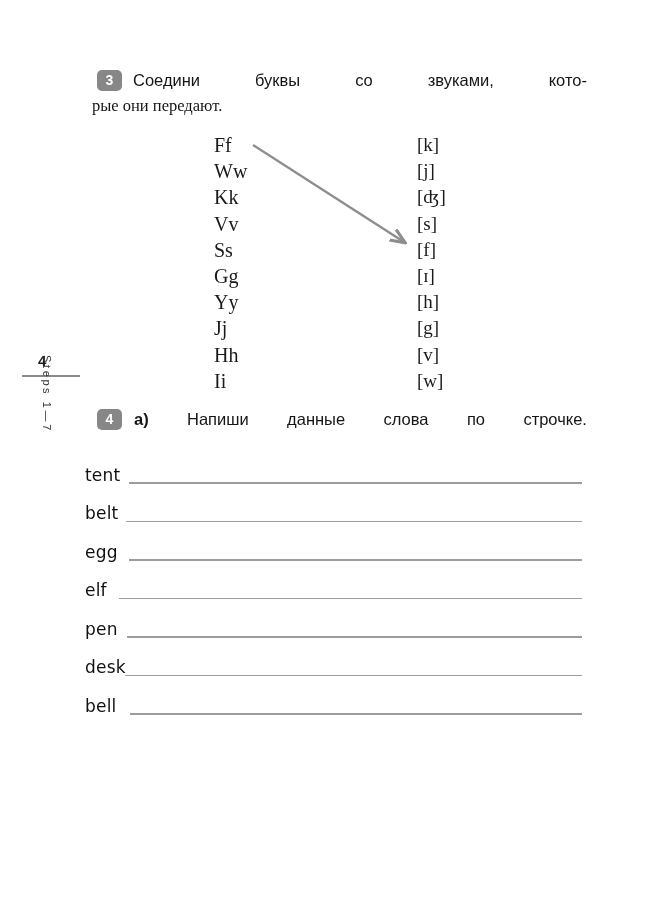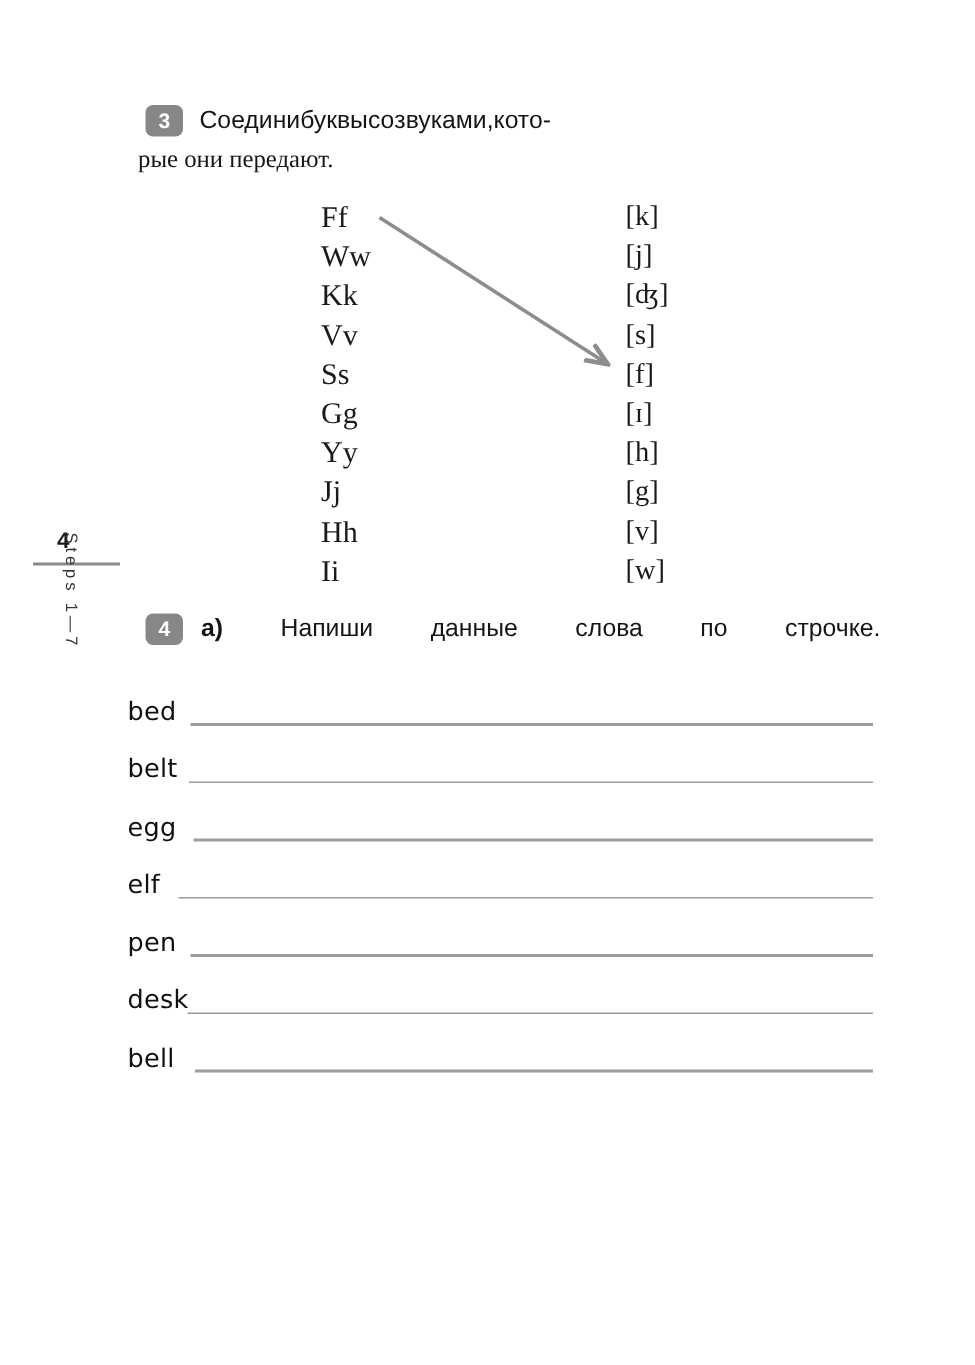--- a/index.html
+++ b/index.html
@@ -87,21 +87,21 @@
     line-height: 26px;
     color: #151515;
     text-align: justify;
   }
   .task3-text .line2 {
     display: block;
     margin-left: -41px;
     width: 495px;
     font-family: Liberation Serif, serif;
   }
-  .jw { display: flex; justify-content: flex-start; }
+  .jw { display: flex; justify-content: space-between; }
 
   
   .match-area {
     position: absolute;
     left: 0;
     top: 132px;
     width: 545px;
     height: 255px;
   }
   .col-letters {
@@ -245,22 +245,22 @@
     <b>а)</b>
     <span>Напиши</span>
     <span>данные</span>
     <span>слова</span>
     <span>по</span>
     <span>строчке.</span>
   </div>
 
   <div class="write-list" id="write-list">
       <div class="write-row">
-        <span class="write-word">bed</span>
-        <span class="write-rule" style="width: 455px; background: rgb(156, 156, 156);"></span>
+        <span class="write-word">tent</span>
+        <span class="write-rule" style="width: 453px; background: rgb(156, 156, 156);"></span>
       </div>
       <div class="write-row">
         <span class="write-word">belt</span>
         <span class="write-rule" style="width: 456px; background: rgb(156, 156, 156);"></span>
       </div>
       <div class="write-row">
         <span class="write-word">egg</span>
         <span class="write-rule" style="width: 453px; background: rgb(156, 156, 156);"></span>
       </div>
       <div class="write-row">

